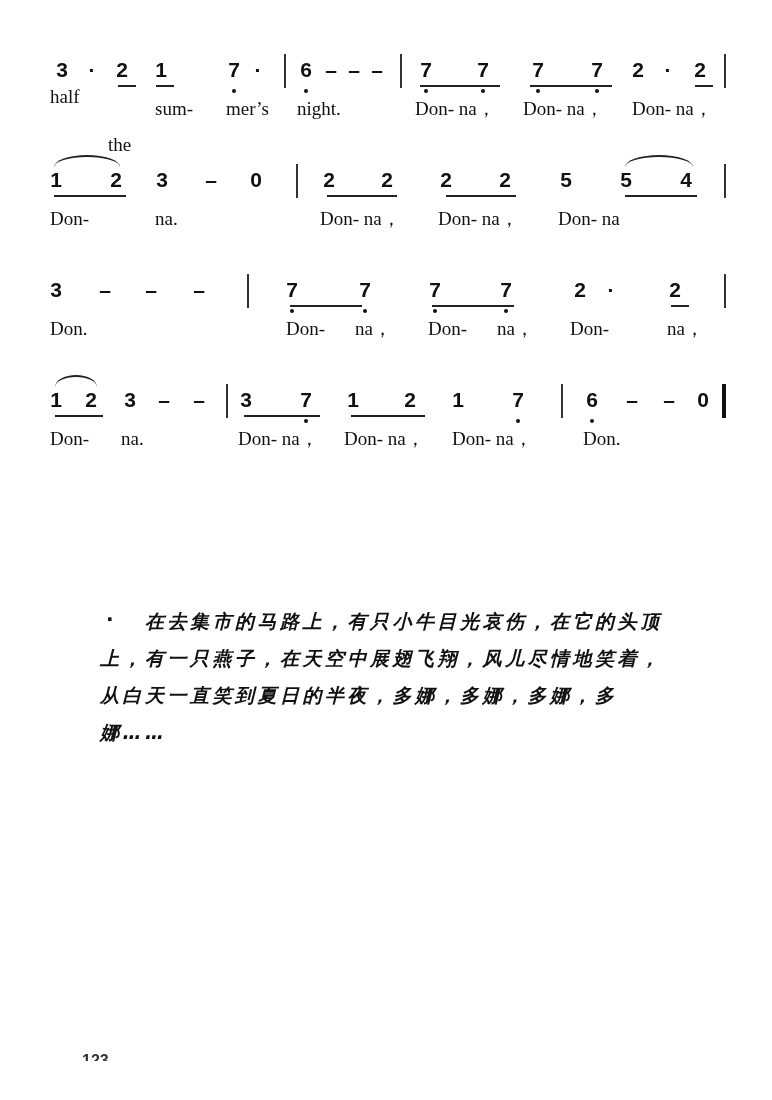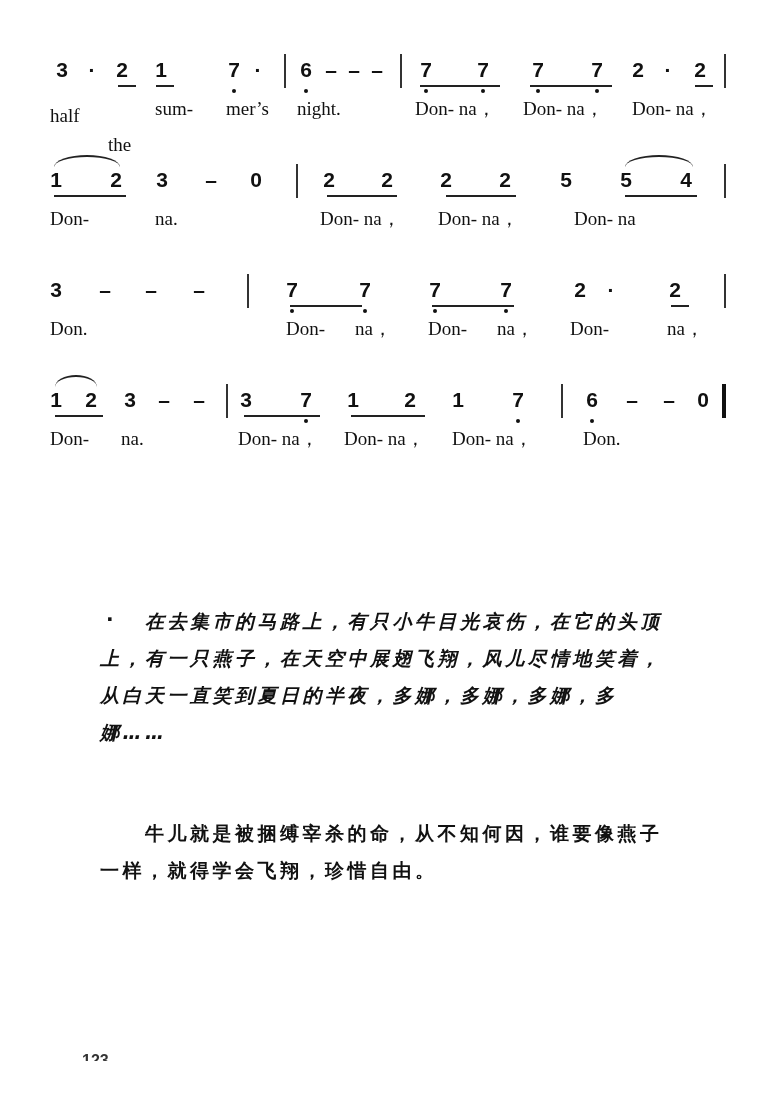--- a/index.html
+++ b/index.html
@@ -43,21 +43,21 @@
         <div class="note" style="left: 658px; top: 0px;">·</div>
         <div class="note" style="left: 690px; top: 0px;">2</div>
         <div class="ul" style="left: 118px; width: 18px; top: 27px;"></div>
         <div class="ul" style="left: 156px; width: 18px; top: 27px;"></div>
         <div class="ul" style="left: 420px; width: 80px; top: 27px;"></div>
         <div class="ul" style="left: 530px; width: 82px; top: 27px;"></div>
         <div class="ul" style="left: 695px; width: 18px; top: 27px;"></div>
         <div class="bar" style="left: 284px; top: -4px; height: 34px;"></div>
         <div class="bar" style="left: 400px; top: -4px; height: 34px;"></div>
         <div class="bar" style="left: 724px; top: -4px; height: 34px;"></div>
-        <div class="lyric" style="left: 50px; top: 47px; text-align: right;">half</div>
+        <div class="lyric" style="left: 50px; top: 28px; text-align: right;">half</div>
         <div class="lyric" style="left: 108px; top: 40px; margin-top: 36px;">the</div>
         <div class="lyric" style="left: 155px; top: 40px;">sum-</div>
         <div class="lyric" style="left: 226px; top: 40px;">mer’s</div>
         <div class="lyric" style="left: 297px; top: 40px;">night.</div>
         <div class="lyric" style="left: 415px; top: 40px;">Don- na，</div>
         <div class="lyric" style="left: 523px; top: 40px;">Don- na，</div>
         <div class="lyric" style="left: 632px; top: 40px;">Don- na，</div>
       </div>
       <div class="system" style="top: 168px;">
         <div class="note" style="left: 46px; top: 0px;">1</div>
@@ -77,21 +77,21 @@
         <div class="ul" style="left: 446px; width: 70px; top: 27px;"></div>
         <div class="ul" style="left: 625px; width: 72px; top: 27px;"></div>
         <div class="slur" style="left: 54px; width: 66px; top: -13px;"></div>
         <div class="slur" style="left: 625px; width: 68px; top: -13px;"></div>
         <div class="bar" style="left: 296px; top: -4px; height: 34px;"></div>
         <div class="bar" style="left: 724px; top: -4px; height: 34px;"></div>
         <div class="lyric" style="left: 50px; top: 40px;">Don-</div>
         <div class="lyric" style="left: 155px; top: 40px;">na.</div>
         <div class="lyric" style="left: 320px; top: 40px;">Don- na，</div>
         <div class="lyric" style="left: 438px; top: 40px;">Don- na，</div>
-        <div class="lyric" style="left: 558px; top: 40px; margin-left: 16px;">Don- na</div>
+        <div class="lyric" style="left: 558px; top: 40px;">Don- na</div>
       </div>
       <div class="system" style="top: 278px;">
         <div class="note" style="left: 46px; top: 0px;">3</div>
         <div class="note" style="left: 95px; top: 0px;">–</div>
         <div class="note" style="left: 141px; top: 0px;">–</div>
         <div class="note" style="left: 189px; top: 0px;">–</div>
         <div class="note" style="left: 282px; top: 0px;">7<span class="dot-below"></span></div>
         <div class="note" style="left: 355px; top: 0px;">7<span class="dot-below"></span></div>
         <div class="note" style="left: 425px; top: 0px;">7<span class="dot-below"></span></div>
         <div class="note" style="left: 496px; top: 0px;">7<span class="dot-below"></span></div>
@@ -139,16 +139,15 @@
         <div class="lyric" style="left: 238px; top: 40px;">Don- na，</div>
         <div class="lyric" style="left: 344px; top: 40px;">Don- na，</div>
         <div class="lyric" style="left: 452px; top: 40px;">Don- na，</div>
         <div class="lyric" style="left: 583px; top: 40px;">Don.</div>
       </div>
     </div>
 
 
   <div class="bullet">·</div>
   <div class="para" style="top:603px;font-style:italic;">　　在去集市的马路上，有只小牛目光哀伤，在它的头顶上，有一只燕子，在天空中展翅飞翔，风儿尽情地笑着，从白天一直笑到夏日的半夜，多娜，多娜，多娜，多娜……</div>
-  <div class="para" style="top:815px;">　　牛儿就是被捆缚宰杀的命，从不知何因，谁要像燕子一样，就得学会飞翔，珍惜自由。</div>
 
   <div class="pagenum">123</div>
 </div>
 
 </body></html>

